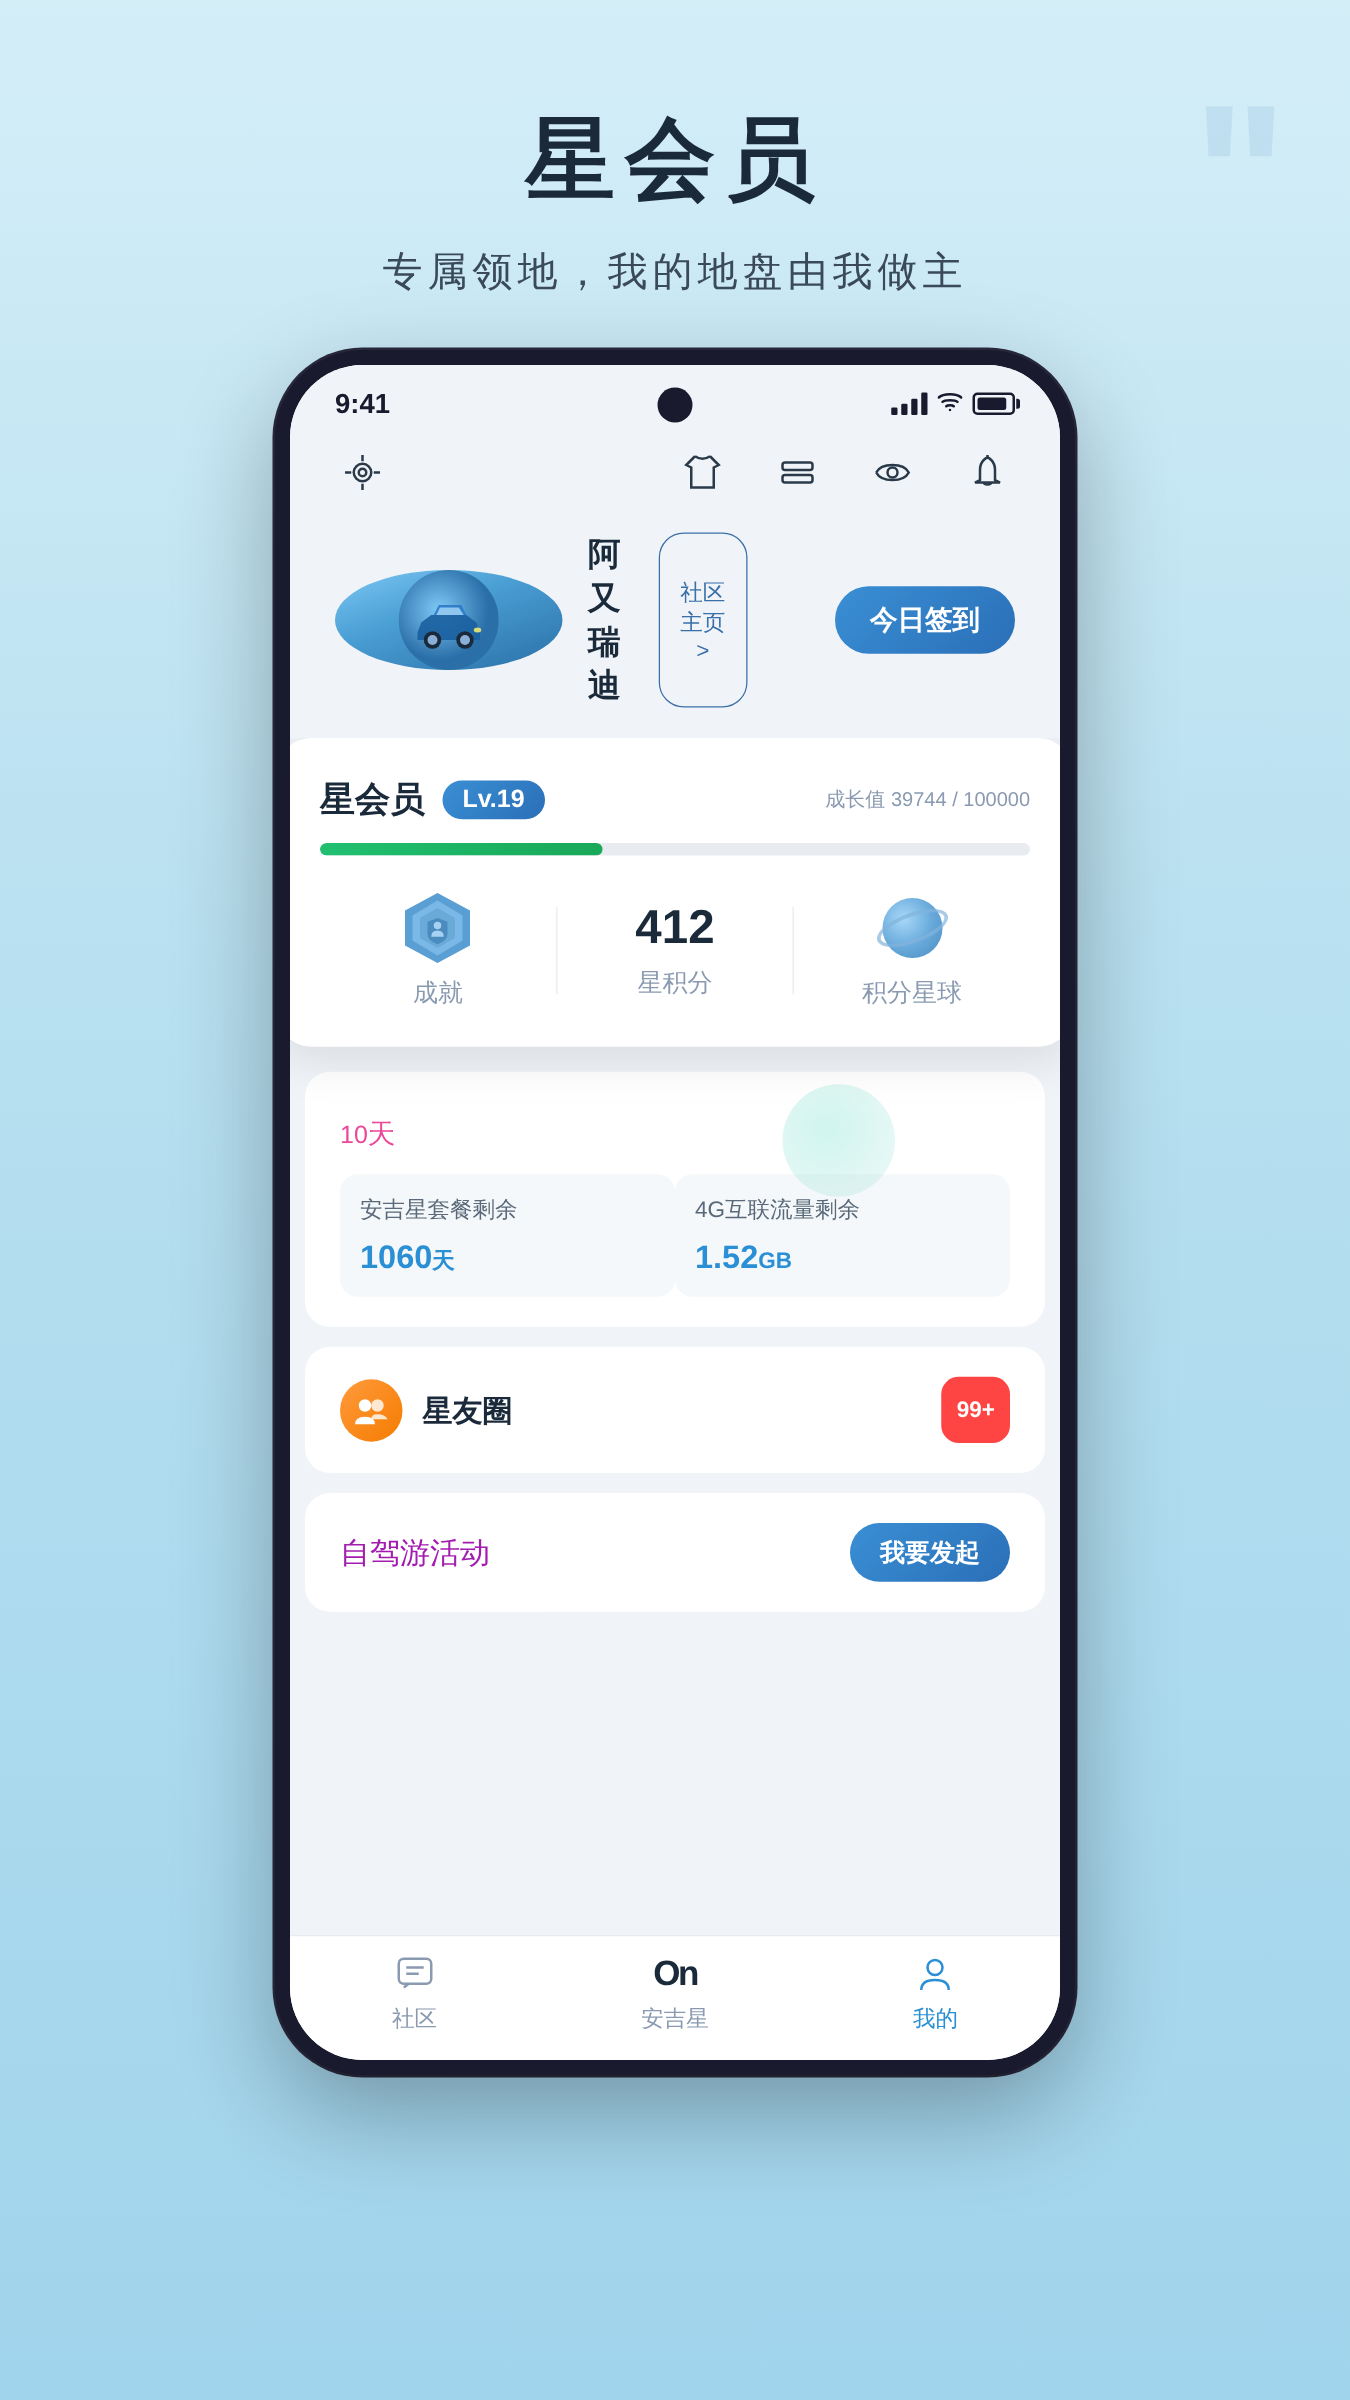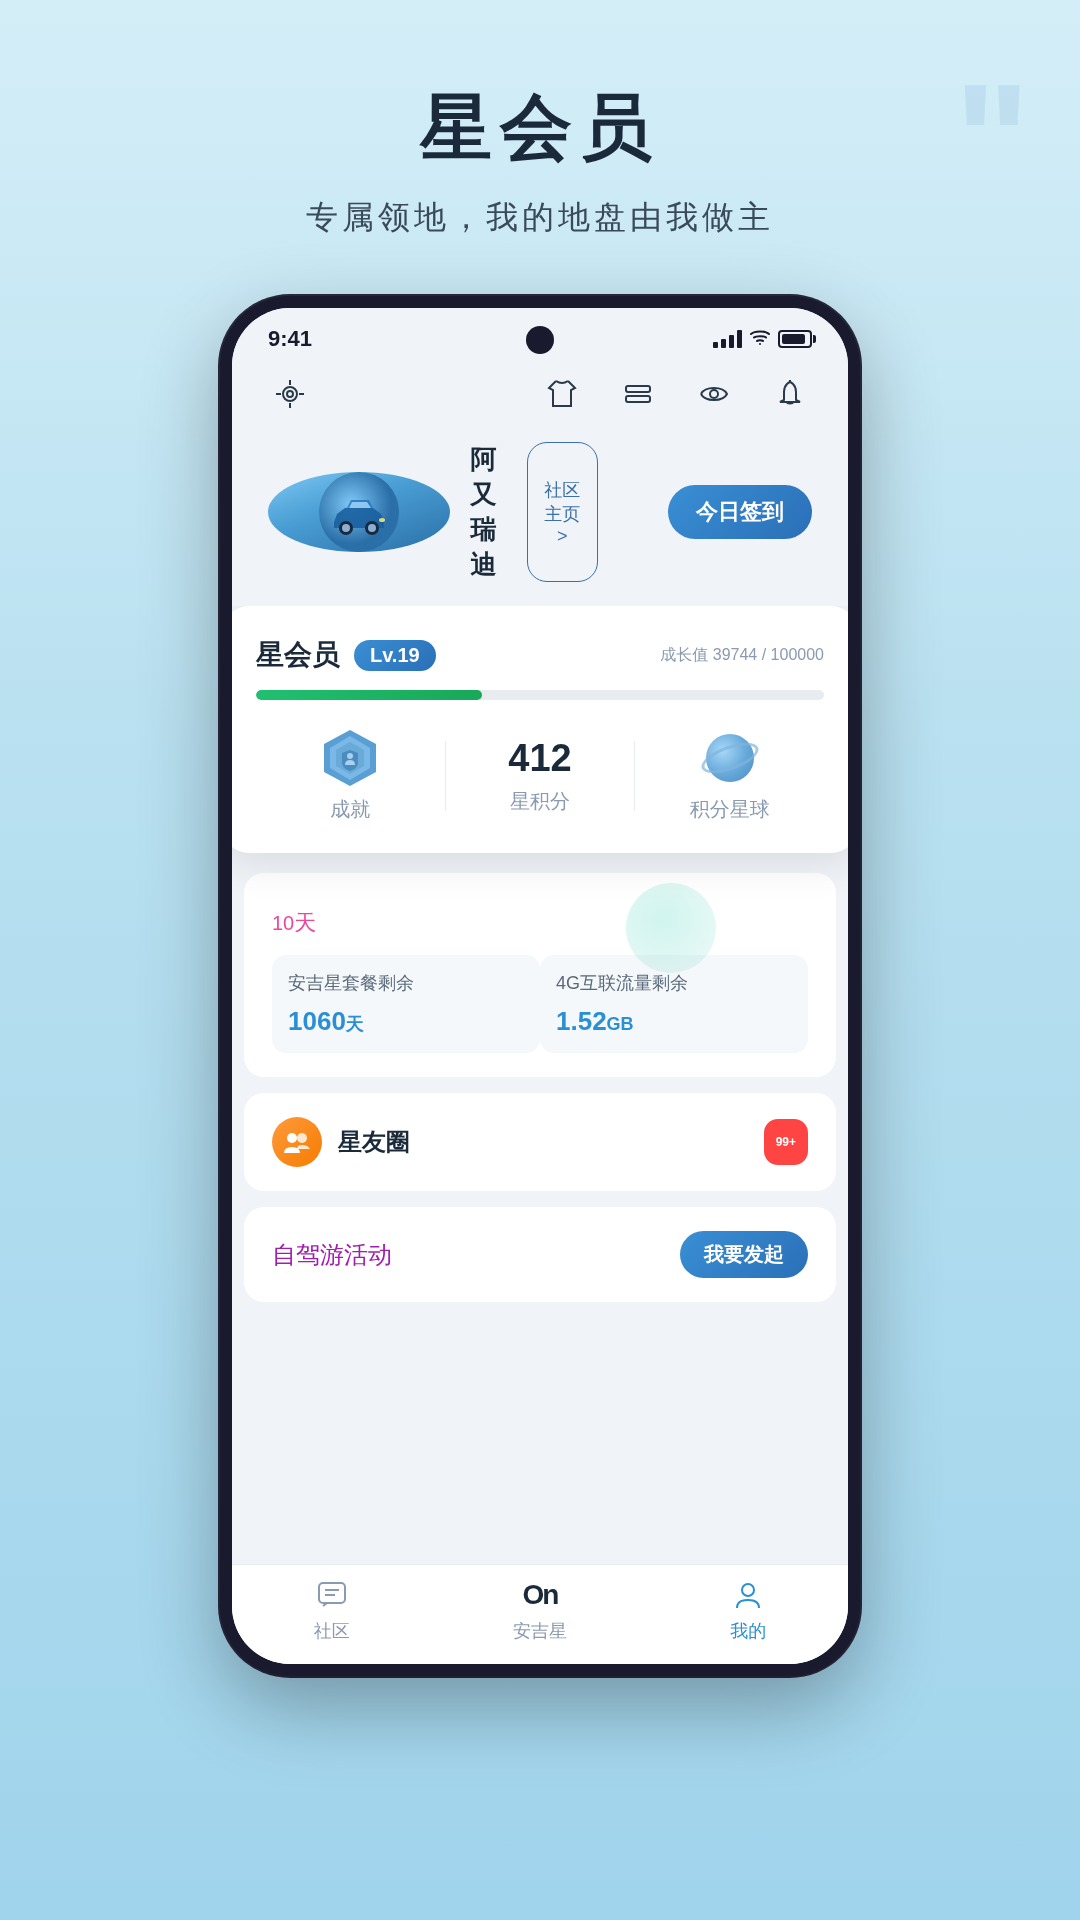--- a/index.html
+++ b/index.html
@@ -45,21 +45,21 @@
 
     .sub-title {
       font-size: 32px;
       color: #3a4a5a;
       letter-spacing: 4px;
     }
 
     
     .phone-container {
       position: absolute;
-      top: 296px;
+      top: 280px;
       left: 50%;
       transform: translateX(-50%);
       width: 640px;
       height: 1400px;
     }
 
     .phone-frame {
       width: 640px;
       height: 1380px;
       background: #1a1a2e;
@@ -450,21 +450,21 @@
       font-size: 24px;
       font-weight: 600;
       color: #1a2a3a;
     }
 
     .badge-99 {
       background: #ff4444;
       color: white;
       border-radius: 14px;
       padding: 16px 12px;
-      font-size: 12px;
+      font-size: 18px;
       font-weight: 700;
     }
 
     
     .selfdrive-card {
       background: white;
       border-radius: 20px;
       padding: 24px 28px;
       display: flex;
       justify-content: space-between;

